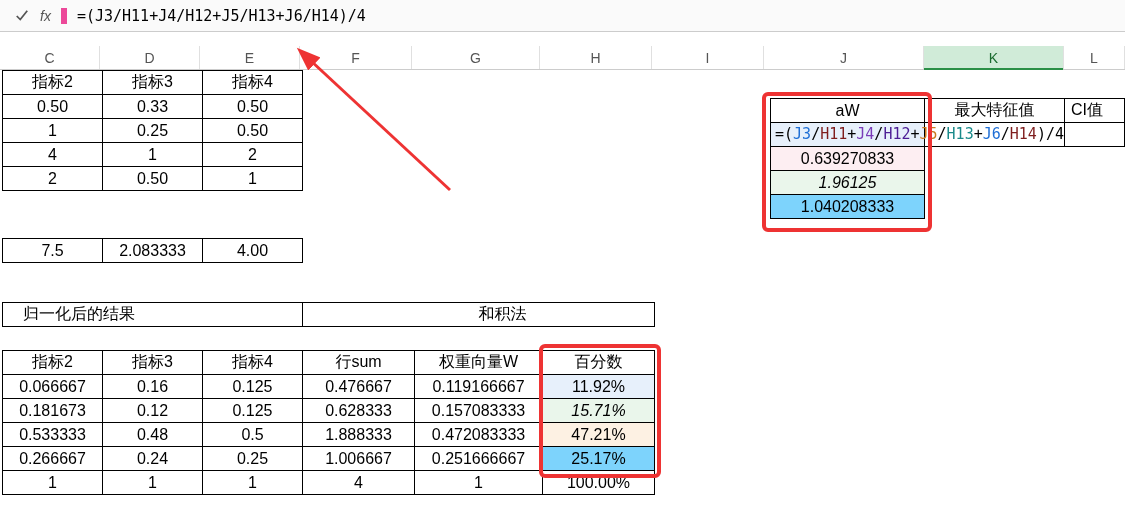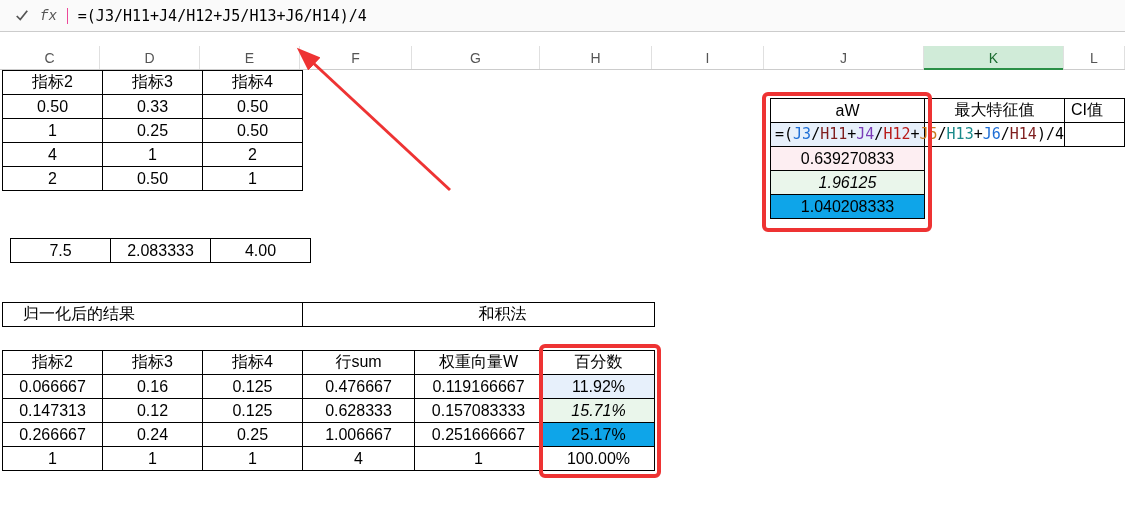--- a/index.html
+++ b/index.html
@@ -25,24 +25,24 @@
   .fb-btn {
     width: 28px;
     height: 28px;
     display: flex;
     align-items: center;
     justify-content: center;
     color: #555;
   }
   .fx {
     font-style: italic;
-    font-family: Liberation Mono, monospace;
+    font-family: Liberation Sans, sans-serif;
     color: #555;
     padding: 0 10px 0 4px;
-    border-right: 1px solid #ec4899;
+    border-right: 6px solid #ec4899;
     margin-right: 10px;
   }
   .formula-text {
     font-family: Consolas, monospace;
     font-size: 15px;
     white-space: nowrap;
   }
   .col-headers {
     display: grid;
     grid-template-columns: repeat(8, 112px) 90px 90px 140px 140px 60px;
@@ -98,26 +98,26 @@
     border-radius: 6px;
   }
   .hl-cell {
     border-width: 1px;
     border-style: dashed;
   }
   .hl-blue   { background: #e7f0fb; border-color: #3a7fd5; border-top-color:#3a7fd5; border-bottom-color:#3a7fd5; }
   .hl-pink   { background: #fdeef2; border-color: #d85a8a; }
   .hl-green  { background: #eaf6eb; border-color: #3aa655; font-style: italic; }
   .hl-orange { background: #fdf1e3; border-color: #d68a2e; }
-  .hl-cyan   { background: #0ea5e9; border-color: #2aa6a6; }
+  .hl-cyan   { background: #7dd3fc; border-color: #2aa6a6; }
   .formula-colored span { font-family: Consolas, monospace; font-size: 15px; }
   .c-blue   { color: #1f6fd6; }
   .c-red    { color: #7f1d1d; }
   .c-purple { color: #7a3bb8; }
-  .c-green  { color: #b91c1c; }
+  .c-green  { color: #4c1d95; }
   .c-orange { color: #c97a1f; }
   .c-teal   { color: #198a8a; }
   .c-black  { color: #000; }
   .arrow {
     position: absolute;
     pointer-events: none;
   }
 </style>
 </head>
 <body>
@@ -170,21 +170,21 @@
           <td>2</td>
         </tr>
     <tr class="h24">
           <td>2</td>
           <td>0.50</td>
           <td>1</td>
         </tr>
   </tbody>
     </table>
 
-  <table class="tbl" style="left:10px; top:168px;border-radius:9px;">
+  <table class="tbl" style="left:2px; top:168px;border-radius:9px;">
     <tbody>
         <tr class="h24">
       <td style="width:100px;">7.5</td>
       <td style="width:100px;">2.083333</td>
       <td style="width:100px;text-align:center;">4.00</td>
     </tr>
   </tbody>
     </table>
 
   <table class="tbl" style="left:2px; top:232px;">
@@ -208,26 +208,34 @@
     </tr>
     <tr class="h24">
           <td>0.066667</td>
           <td>0.16</td>
           <td>0.125</td>
           <td>0.476667</td>
           <td>0.119166667</td>
           <td class="hl-cell hl-blue">11.92%</td>
         </tr>
     <tr class="h24">
-          <td>0.147313</td>
+          <td>0.181673</td>
           <td>0.12</td>
           <td>0.125</td>
           <td>0.628333</td>
           <td>0.157083333</td>
           <td class="hl-cell hl-green">15.71%</td>
+        </tr>
+    <tr class="h24">
+          <td>0.533333</td>
+          <td>0.48</td>
+          <td>0.5</td>
+          <td>1.888333</td>
+          <td>0.472083333</td>
+          <td class="hl-cell hl-orange">47.21%</td>
         </tr>
     <tr class="h24">
           <td>0.266667</td>
           <td>0.24</td>
           <td>0.25</td>
           <td>1.006667</td>
           <td>0.251666667</td>
           <td class="hl-cell hl-cyan">25.17%</td>
         </tr>
     <tr class="h24">

